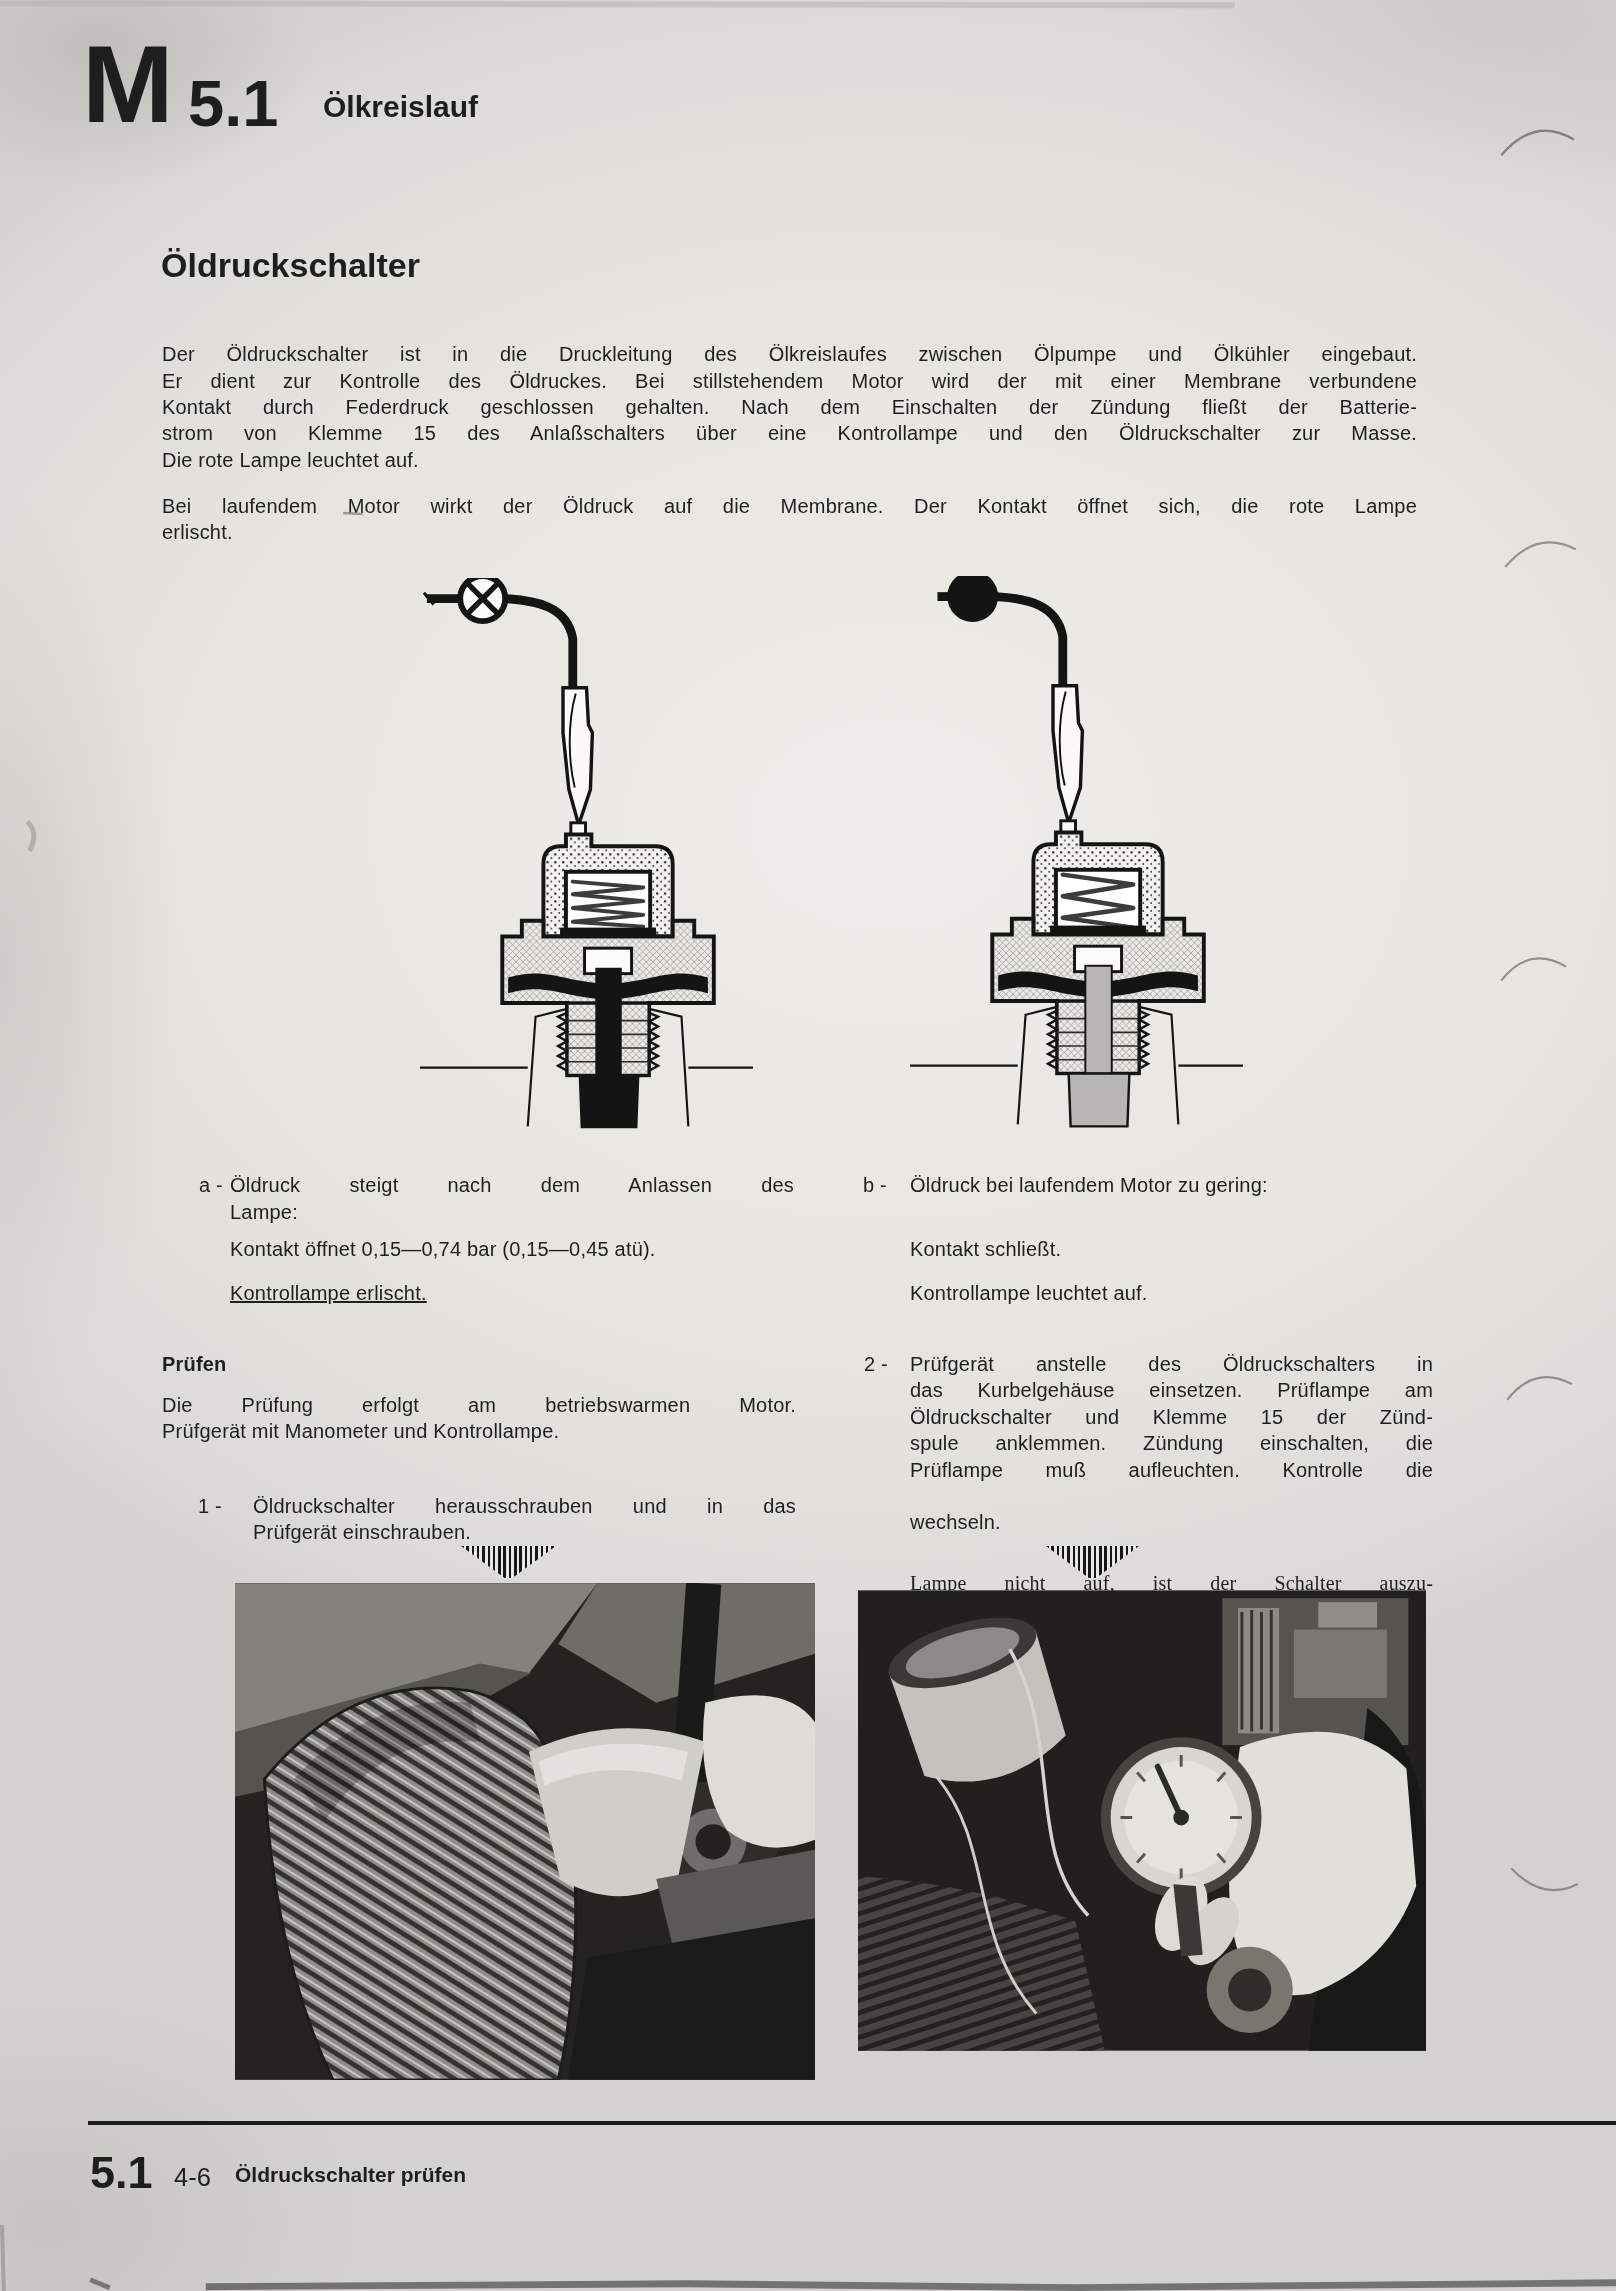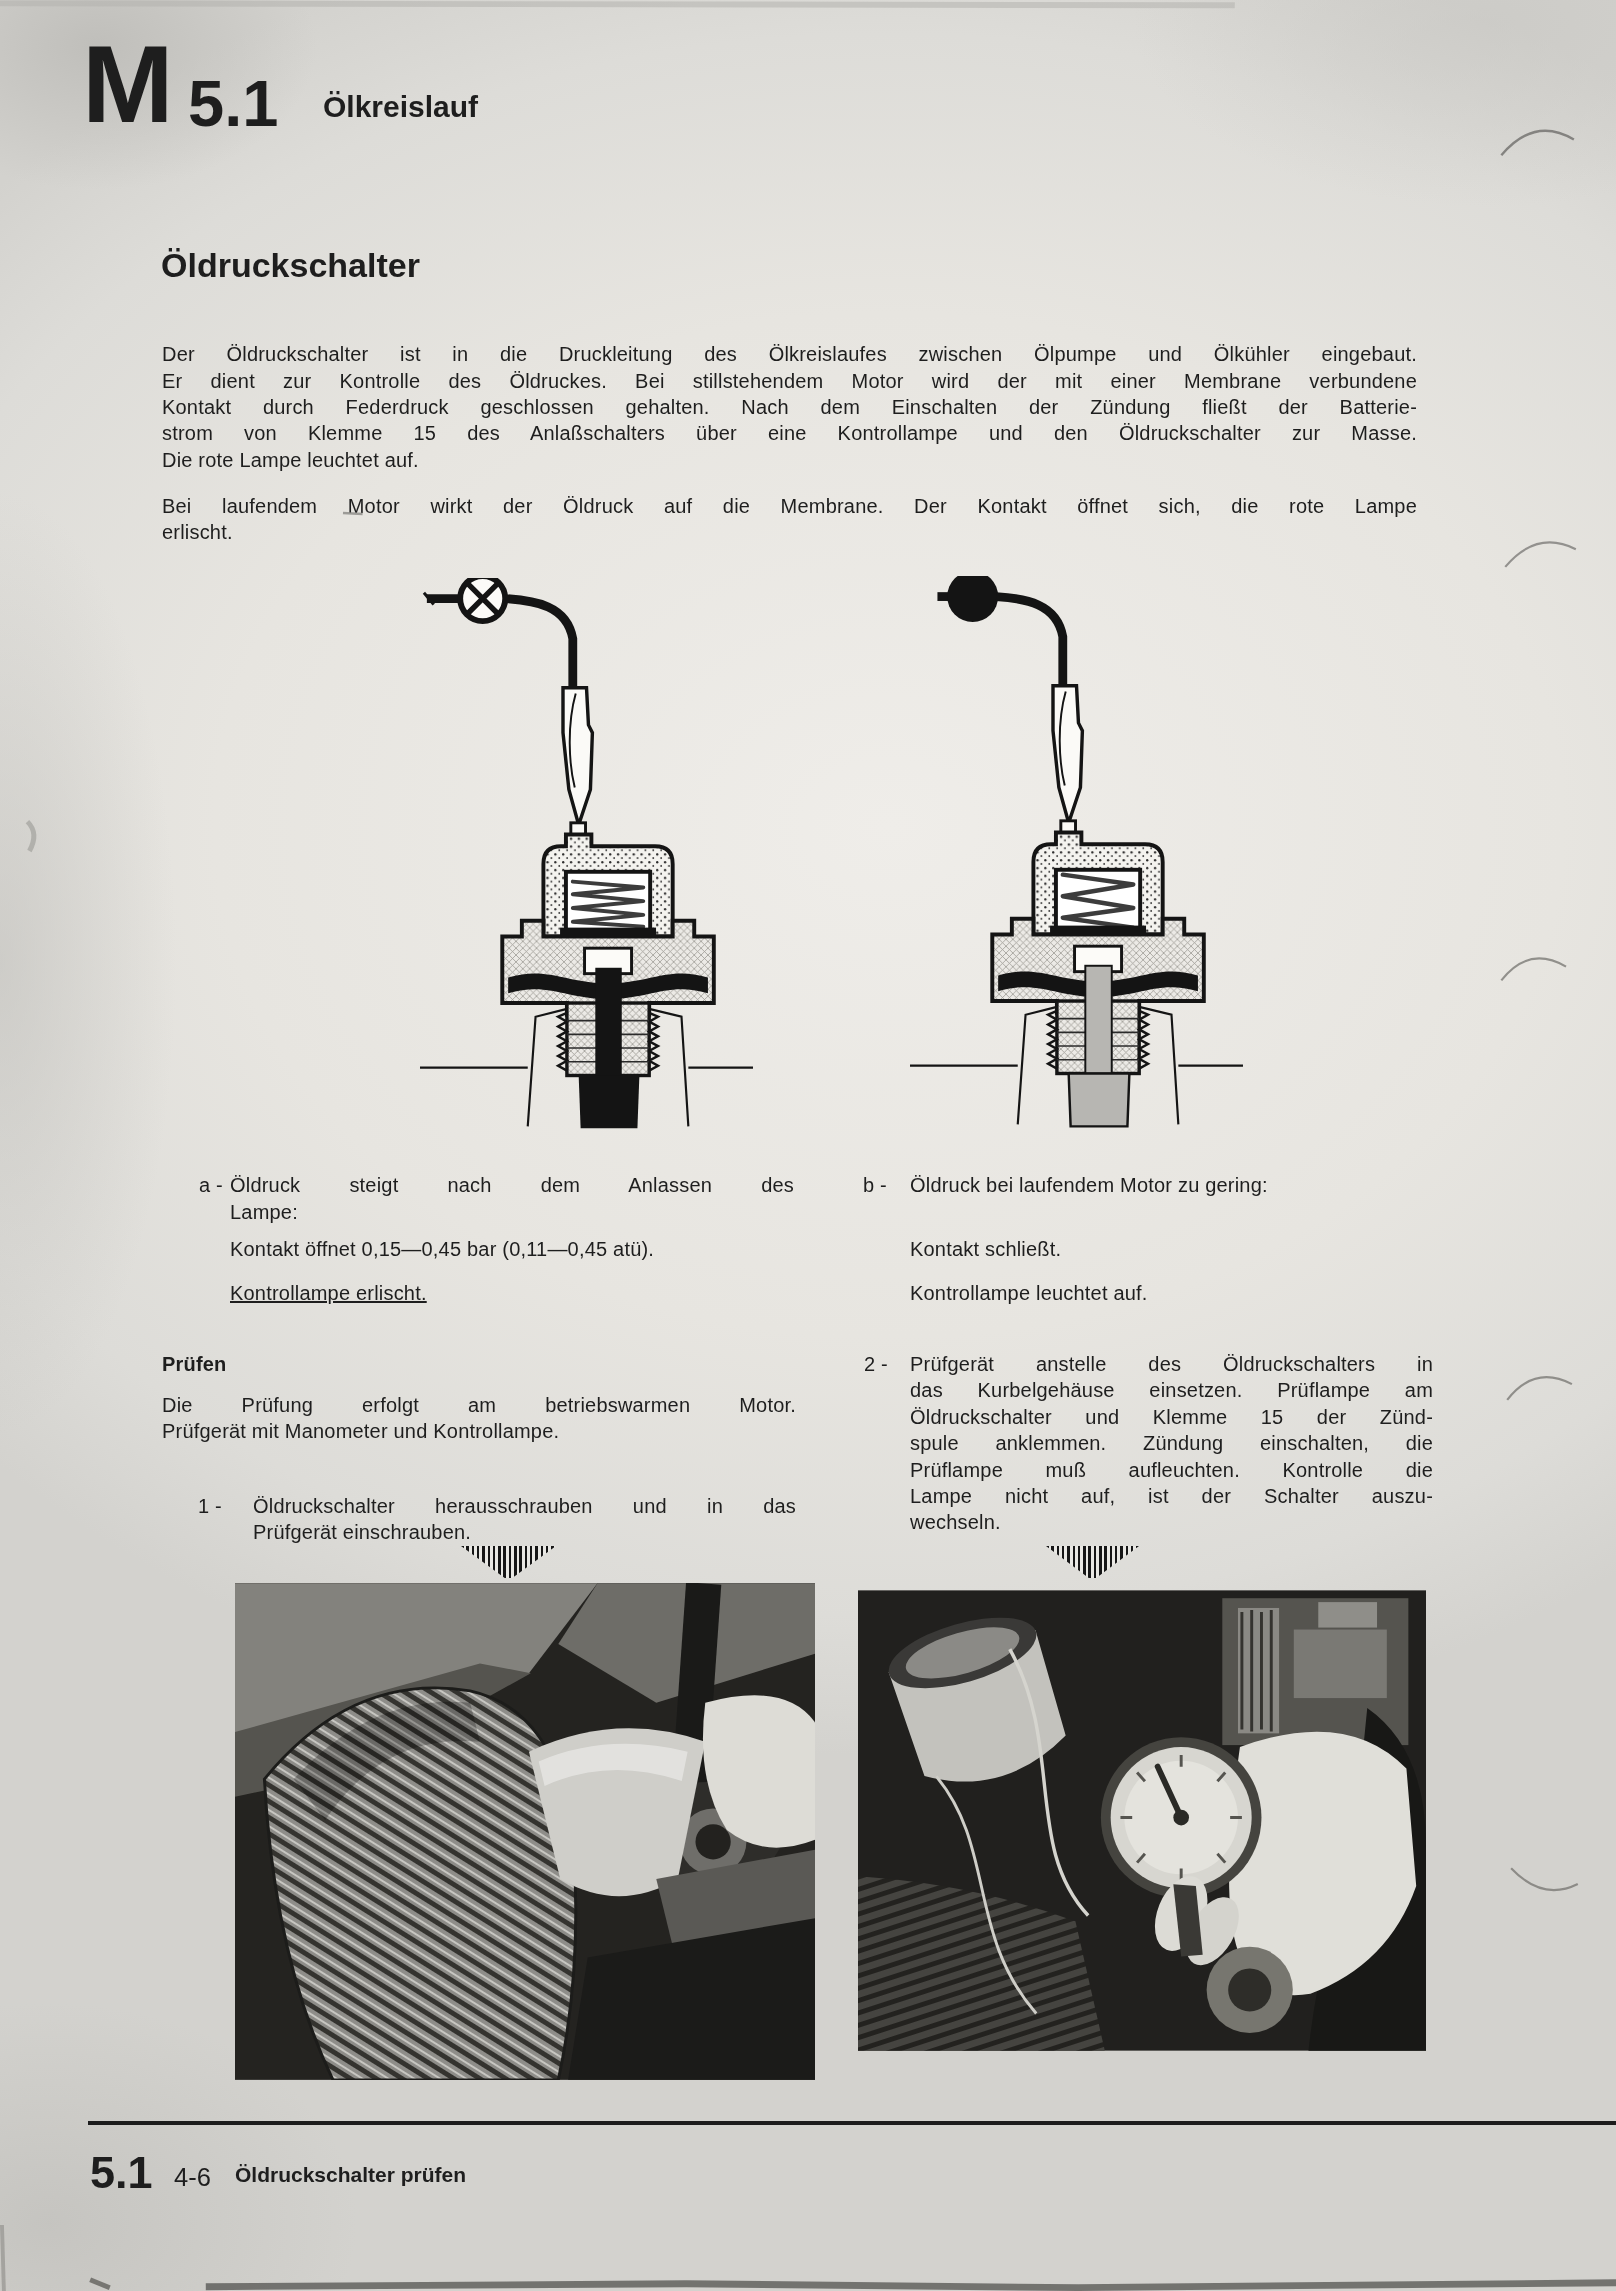--- a/index.html
+++ b/index.html
@@ -139,21 +139,21 @@
     <path d="M234 444 l9 4 l-9 5 l9 5 l-9 5 l9 5 l-9 5 l9 5 l-9 5 l9 5 l-9 5 l9 5 l-9 5" stroke="#141414" stroke-width="2.5" fill="none"></path>
     <path d="M150 452 H234 M150 466 H234 M150 480 H234 M150 494 H234" stroke="#2a2a2a" stroke-width="1.6"></path>
 
     <rect x="179" y="398" width="27" height="110" fill="#b7b6b2" stroke="#141414" stroke-width="2"></rect>
     <path d="M162 508 L224 508 L222 562 L164 562 Z" fill="#b7b6b2" stroke="#141414" stroke-width="2.5"></path>
   </svg>
 
   <div class="line" style="left:199px;top:1172px;">a -</div>
   <div class="line jl" style="left:230px;top:1172px;width:564px;">Öldruck steigt nach dem Anlassen des</div>
   <div class="line" style="left:230px;top:1199px;width:564px;">Lampe:</div>
-  <div class="line" style="left:230px;top:1236px;width:564px;">Kontakt öffnet 0,15—0,45 bar (0,11—0,45 atü).</div>
+  <div class="line" style="left:230px;top:1236px;width:564px;">Kontakt öffnet 0,15—0,74 bar (0,15—0,45 atü).</div>
   <div class="line" style="left:230px;top:1280px;width:564px;text-decoration:underline;">Kontrollampe erlischt.</div>
 
   <div class="line" style="left:863px;top:1172px;">b -</div>
   <div class="line" style="left:910px;top:1172px;width:529px;">Öldruck bei laufendem Motor zu gering:</div>
   <div class="line" style="left:910px;top:1236px;width:529px;">Kontakt schließt.</div>
   <div class="line" style="left:910px;top:1280px;width:529px;">Kontrollampe leuchtet auf.</div>
 
   <div class="line b" style="left:162px;top:1351px;">Prüfen</div>
   <div class="line jl" style="left:162px;top:1392px;width:634px;">Die Prüfung erfolgt am betriebswarmen Motor.</div>
   <div class="line" style="left:162px;top:1418px;width:634px;">Prüfgerät mit Manometer und Kontrollampe.</div>
@@ -161,21 +161,21 @@
   <div class="line" style="left:198px;top:1493px;">1 -</div>
   <div class="line jl" style="left:253px;top:1493px;width:543px;">Öldruckschalter herausschrauben und in das</div>
   <div class="line" style="left:253px;top:1519px;width:543px;">Prüfgerät einschrauben.</div>
 
   <div class="line" style="left:864px;top:1351px;">2 -</div>
   <div class="line jl" style="left:910px;top:1351px;width:523px;">Prüfgerät anstelle des Öldruckschalters in</div>
   <div class="line jl" style="left:910px;top:1377px;width:523px;">das Kurbelgehäuse einsetzen. Prüflampe am</div>
   <div class="line jl" style="left:910px;top:1404px;width:523px;">Öldruckschalter und Klemme 15 der Zünd-</div>
   <div class="line jl" style="left:910px;top:1430px;width:523px;">spule anklemmen. Zündung einschalten, die</div>
   <div class="line jl" style="left:910px;top:1457px;width:523px;">Prüflampe muß aufleuchten. Kontrolle die</div>
-  <div class="line jl" style="left:910px;top:1483px;width:523px;">Lampe nicht auf, ist der Schalter auszu-</div>
+  <div class="line jl" style="left:910px;top:1570px;width:523px;font-family:Liberation Serif, serif;">Lampe nicht auf, ist der Schalter auszu-</div>
   <div class="line" style="left:910px;top:1509px;width:523px;">wechseln.</div>
 
   <div class="marker" style="left:461px;top:1546px;"></div>
   <div class="marker" style="left:1046px;top:1546px;width:93px;"></div>
 
   <svg class="photo" style="left:235px;top:1583px;" width="580" height="497" viewBox="0 0 592 507">
     <defs>
       <pattern id="ribL" width="14" height="14" patternUnits="userSpaceOnUse" patternTransform="rotate(32)">
         <rect width="14" height="14" fill="#8e8d89"></rect>
         <rect width="14" height="5" fill="#34332f"></rect>

